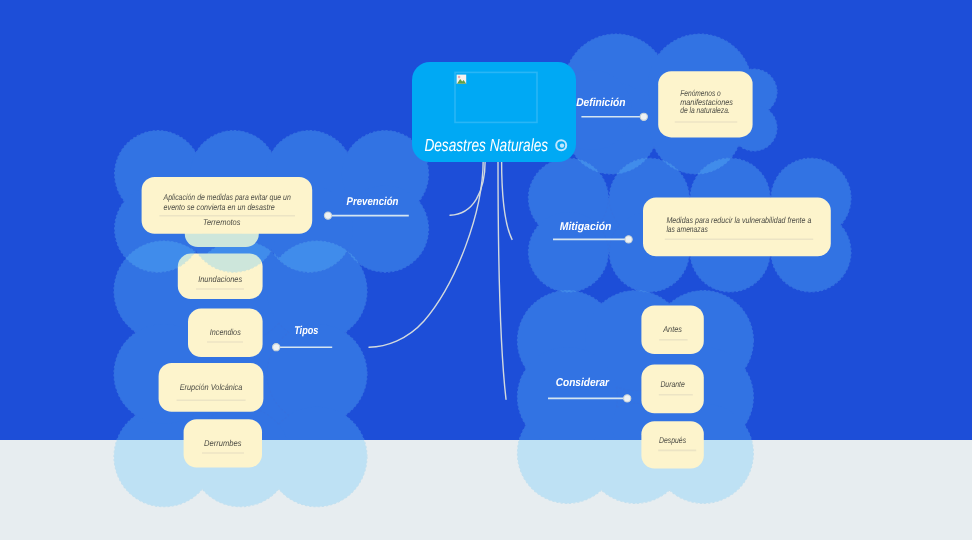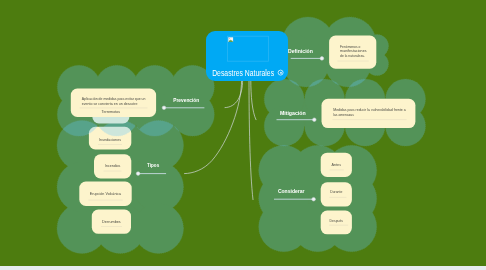--- a/index.html
+++ b/index.html
@@ -1,19 +1,19 @@
 <!DOCTYPE html>
 <html><head>
 <meta charset="utf-8">
 <title>Desastres Naturales</title>
 <style>
 html,body{margin:0;padding:0;}
 body{width:486px;height:270px;overflow:hidden;background:#e7edf0;
      font-family:"Liberation Sans",sans-serif;}
-#stage{position:relative;width:486px;height:266px;background:#4d7c0f;}
+#stage{position:relative;width:486px;height:220px;background:#1d4ed8;font-style:italic;}
 svg#canvas{position:absolute;left:0;top:0;width:486px;height:270px;display:block;}
 .cloudgrp{opacity:.30;}
 .cloud{fill:#62c8ff;stroke:none;}
 .cloudline{fill:none;stroke:#6ec2ef;stroke-width:.55;stroke-dasharray:1.1 1.0;}
 .connector{fill:none;stroke:#d3dade;stroke-width:.7;stroke-linecap:round;}
 .branchrule{fill:none;stroke:#d5e5f1;stroke-width:.8;}
 .joint{fill:#eef2f4;stroke:#c9d2d6;stroke-width:.55;}
 .leaf{fill:#fdf4cc;}
 .leafrule{stroke:#ece4c4;stroke-width:.8;fill:none;}
 .central{fill:#00a9f4;}

